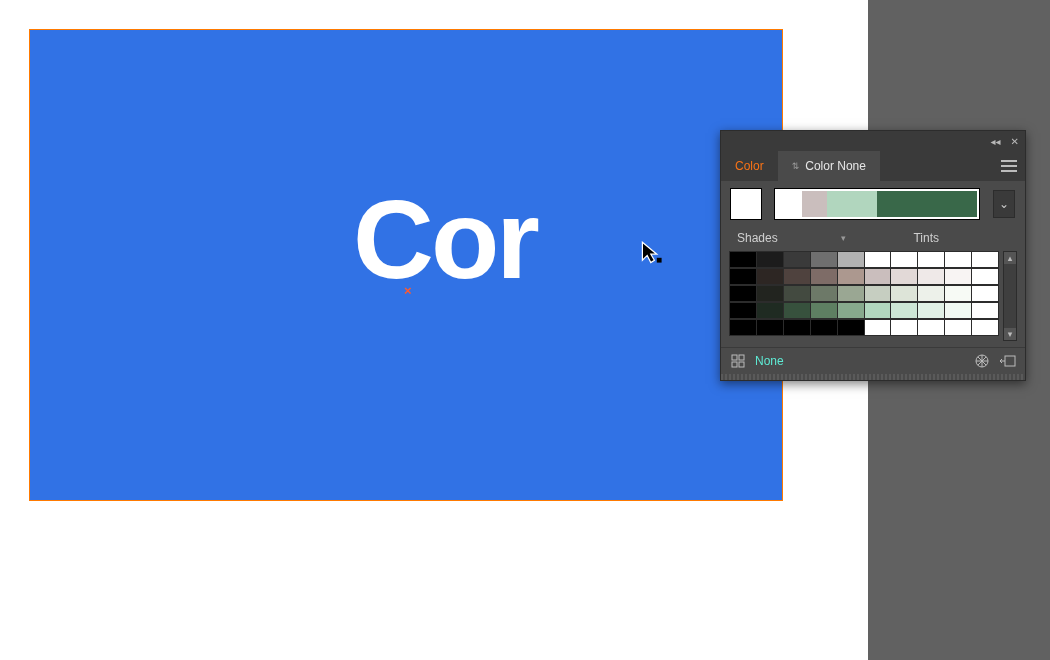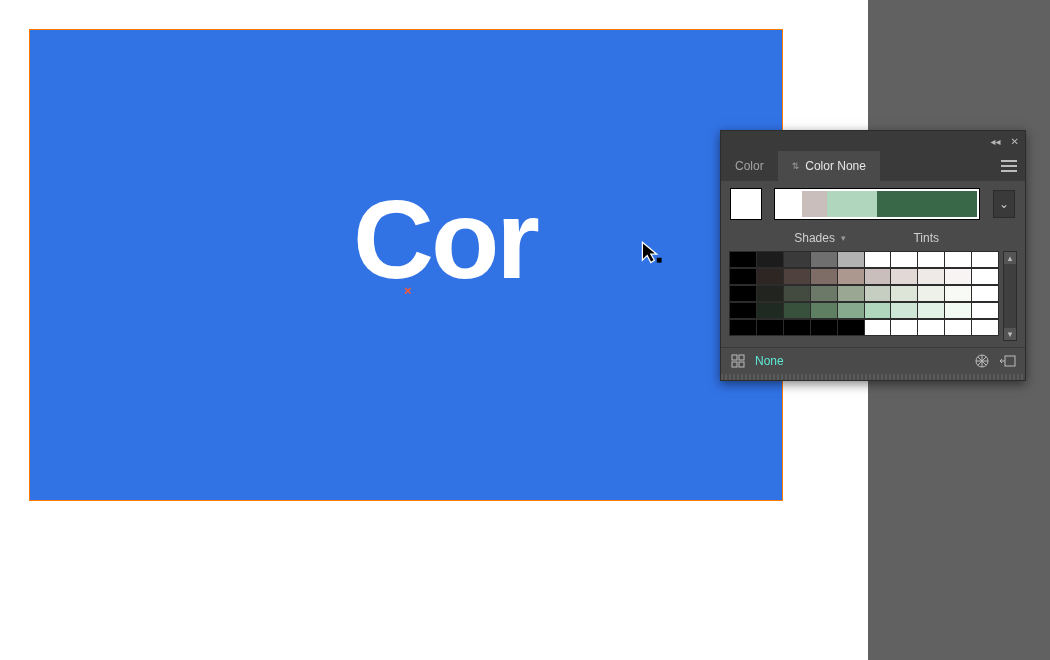--- a/index.html
+++ b/index.html
@@ -38,21 +38,21 @@
     background:#4a4a4a;border:1px solid #2c2c2c;
     font-size:12px;color:#cfcfcf;
     box-shadow:0 3px 10px rgba(0,0,0,.5);
   }
   .panel-titlebar{
     height:20px;background:#3a3a3a;display:flex;justify-content:flex-end;
     align-items:center;padding:0 6px;gap:10px;
   }
   .titlebar-ico{font-size:10px;color:#b8b8b8;cursor:pointer}
   .tabs{display:flex;align-items:center;background:#3a3a3a;height:30px}
-  .tab{padding:0 14px;height:100%;display:flex;align-items:center;cursor:pointer;color:#a3a3a3}
+  .tab{padding:0 14px;height:100%;display:flex;align-items:center;cursor:pointer;color:#f97316}
   .tab.active{background:#4a4a4a;color:#e6e6e6}
   .tab .updown{font-size:9px;margin-right:6px;color:#9c9c9c}
   .flyout{margin-left:auto;margin-right:8px;cursor:pointer}
   .flyout svg{display:block}
   
   .harmony-row{
     display:flex;align-items:center;gap:14px;padding:8px 10px;
   }
   .base-swatch{
     width:26px;height:26px;border:2px solid #fff;background:#fff;cursor:pointer;
@@ -138,21 +138,21 @@
       <div class="hsw" style="background: rgb(255, 255, 255);"></div>
       <div class="hsw" style="background: rgb(202, 190, 189);"></div>
       <div class="hsw" style="background: rgb(177, 214, 190);"></div>
       <div class="hsw" style="background: rgb(177, 214, 190);"></div>
       <div class="hsw" style="flex:4;background:#396849"></div>
     </div>
     <div class="harmony-dd">⌄</div>
   </div>
 
   <div class="variation-head">
-    <span style="flex:0 0 36%;text-align:right">Shades</span>
+    <span style="flex:0 0 36%;text-align:left">Shades</span>
     <span class="dd">▾</span>
     <span style="flex:1;text-align:center;padding-right:8px">Tints</span>
   </div>
 
   <div class="grid-wrap">
     <div class="grid">
         <div class="grow">
           <div class="gsw" style="background: rgb(0, 0, 0);"></div>
           <div class="gsw" style="background: rgb(28, 28, 28);"></div>
           <div class="gsw" style="background: rgb(58, 58, 58);"></div>

